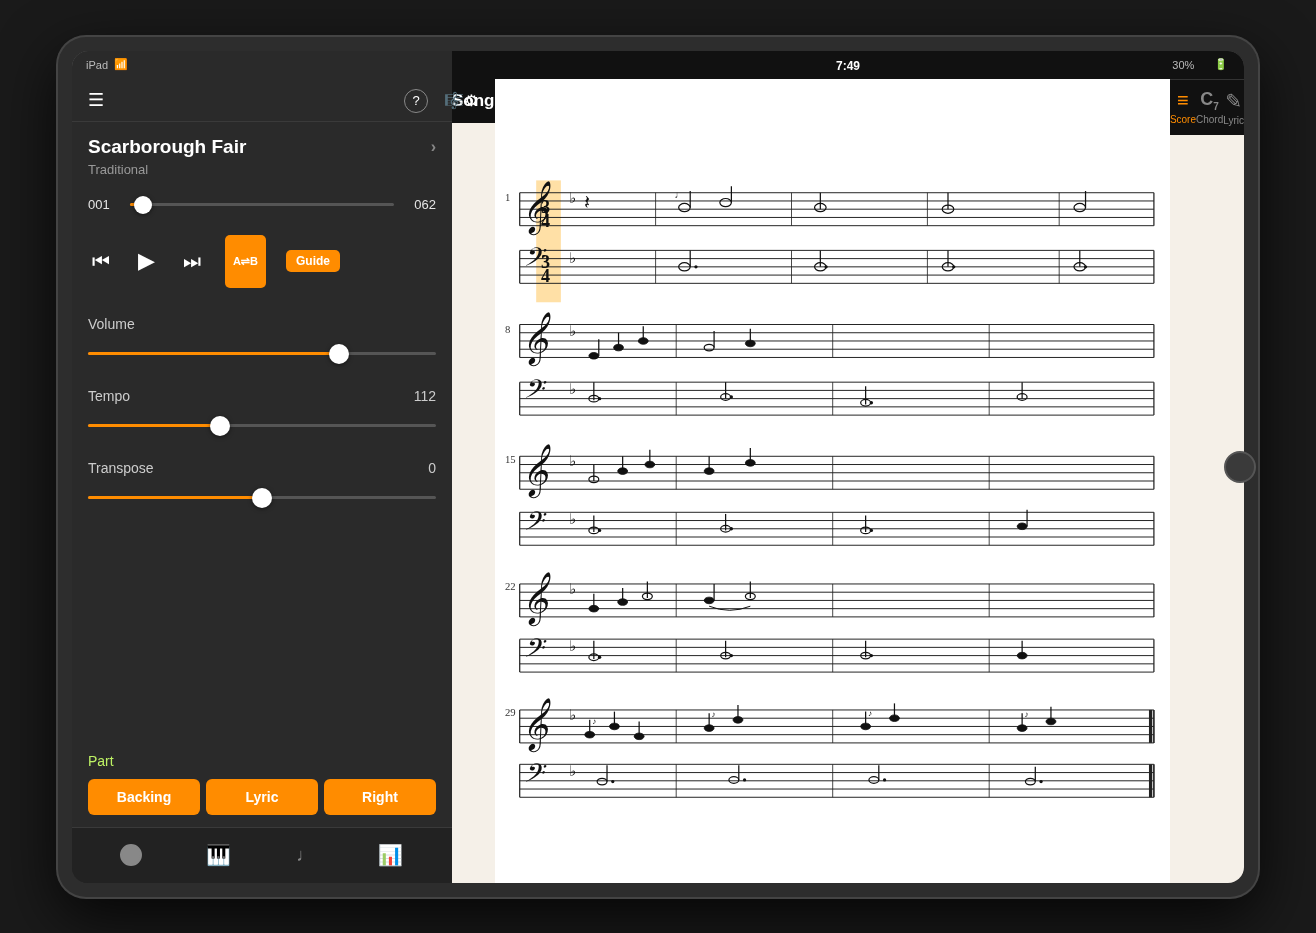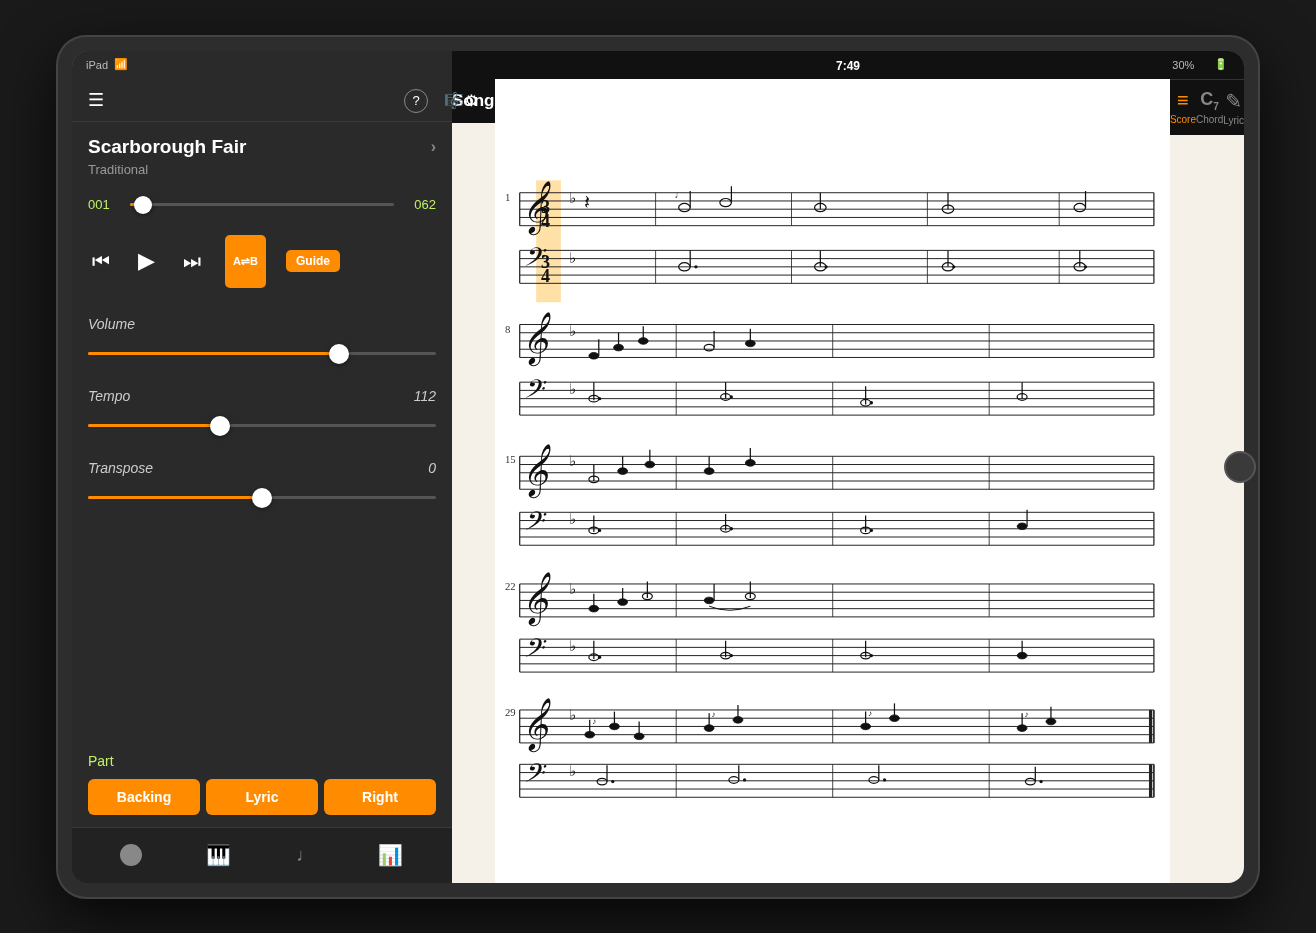--- a/index.html
+++ b/index.html
@@ -74,21 +74,21 @@
       font-size: 16px;
     }
     .position-bar {
       padding: 8px 16px;
       display: flex;
       align-items: center;
       justify-content: space-between;
       gap: 12px;
     }
     .position-label {
-      color: #bef264;
+      color: #e5e5e5;
       font-size: 13px;
       min-width: 30px;
     }
     .slider-container {
       flex: 1;
       position: relative;
       height: 20px;
       display: flex;
       align-items: center;
     }
@@ -146,21 +146,20 @@
       color: #fff;
       border: none;
       border-radius: 5px;
       padding: 4px 10px;
       font-size: 12px;
       font-weight: bold;
       cursor: pointer;
     }
     .control-section {
       padding: 16px 16px 8px;
-      font-style: italic;
     }
     .control-label {
       color: #ccc;
       font-size: 14px;
       margin-bottom: 12px;
       display: flex;
       justify-content: space-between;
     }
     .control-value {
       color: #ccc;

